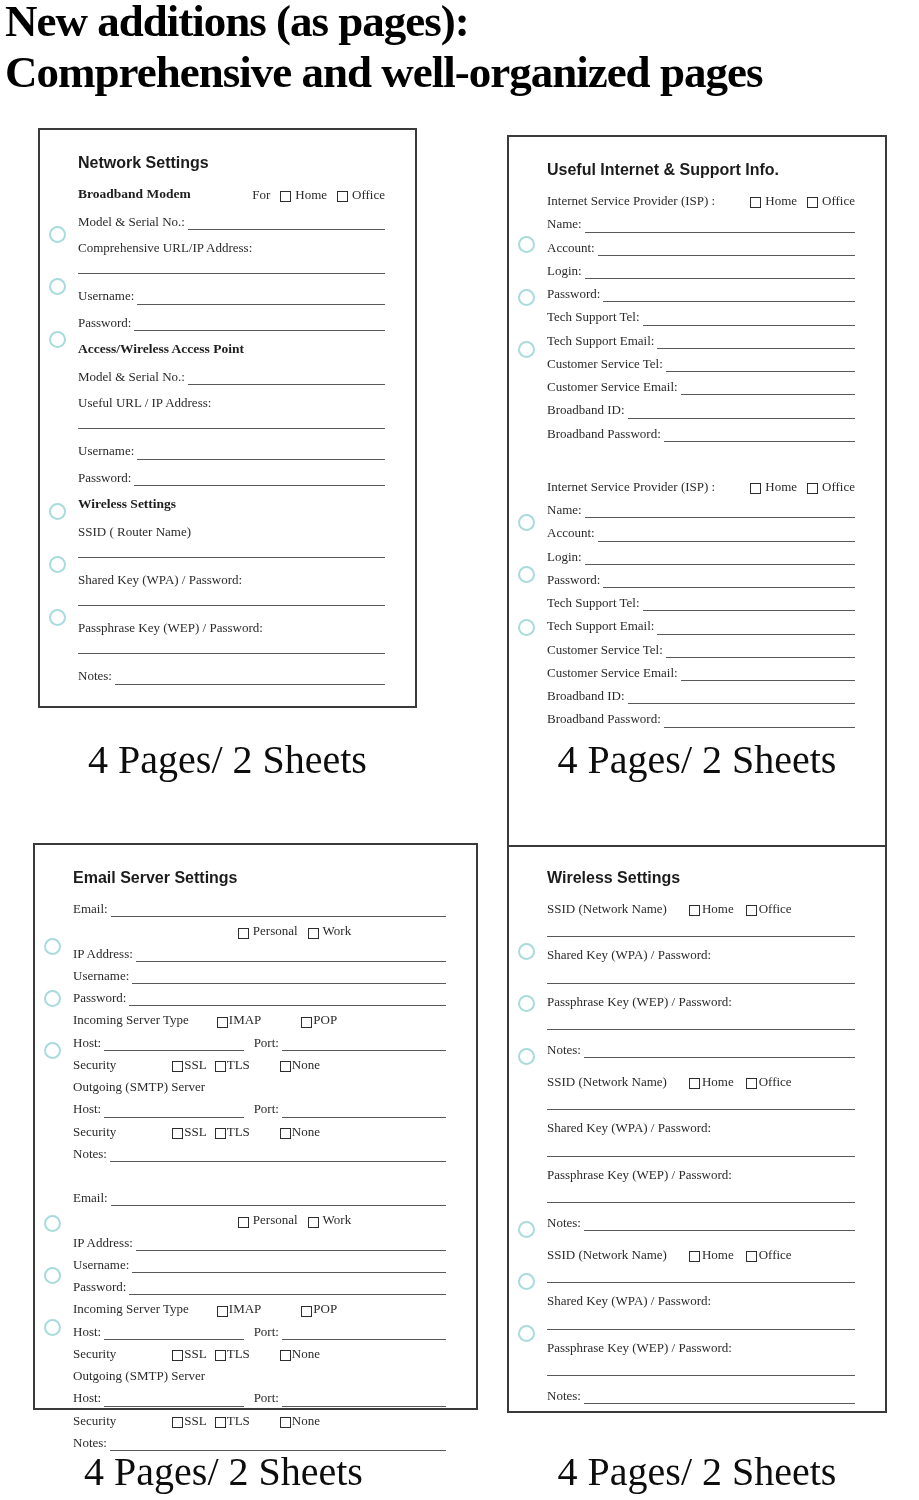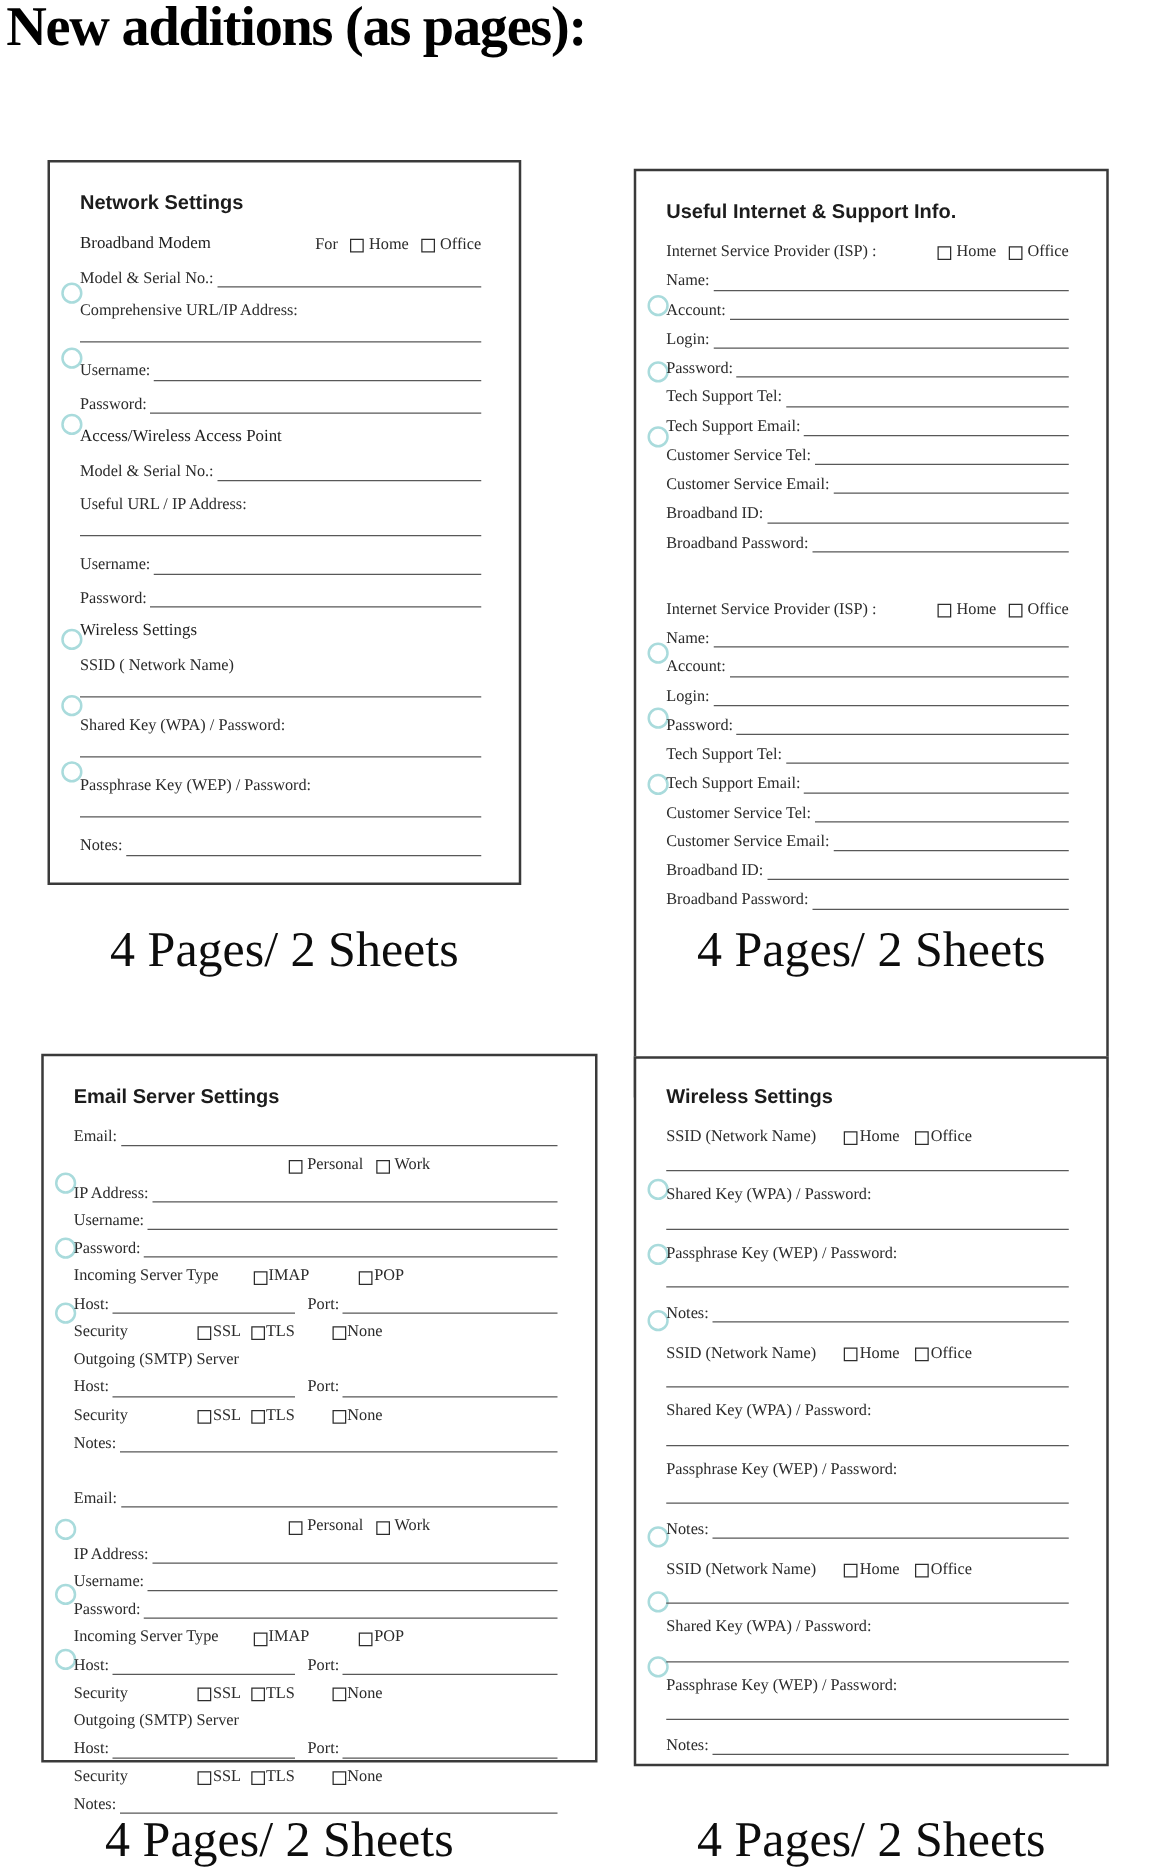--- a/index.html
+++ b/index.html
@@ -14,34 +14,34 @@
     font-size:45px;line-height:1.13;letter-spacing:-1px;white-space:nowrap;
   }
   
   .card{
     position:absolute;background:#fff;border:2px solid #3a3a3a;box-sizing:border-box;
   }
   #card-network {left:38px; top:128px;width:379px;height:580px;}
   #card-support {left:507px;top:135px;width:380px;height:743px;}
   #card-email   {left:33px; top:843px;width:445px;height:567px;}
   #card-wireless{left:507px;top:845px;width:380px;height:568px;}
-  .card-inner{position:absolute;inset:0;padding:24px 30px 14px 24px;box-sizing:border-box;}
+  .card-inner{position:absolute;inset:0;padding:24px 30px 14px 38px;box-sizing:border-box;}
   .card-title{
     font-family:"Liberation Sans","DejaVu Sans",sans-serif;
     font-weight:bold;font-size:16px;color:#1c1c1c;margin-bottom:14px;
   }
   
   .ring{
     position:absolute;left:9px;width:17px;height:17px;border:2px solid #a9dbdc;
     border-radius:50%;background:#fff;box-sizing:border-box;
   }
   
   .row{display:flex;align-items:flex-end;font-size:13px;line-height:1.25;}
   .lbl{white-space:nowrap;}
-  .heading{font-weight:normal;font-size:13.5px;color:#1e1e1e;}
+  .heading{font-weight:bold;font-size:13.5px;color:#1e1e1e;}
   .fill{flex:1;border-bottom:1px solid #585858;margin-left:3px;min-height:2px;}
   .rule{border-bottom:1px solid #585858;height:1px;}
   .cbx{
     width:11px;height:11px;border:1.5px solid #2d2d2d;display:inline-block;
     flex:none;box-sizing:border-box;background:#fff;margin:0 4px 1px 10px;
   }
   .grow{flex:1;}
   
   .c1 .row{margin-bottom:10px;}
   .c1 .heading-row{margin-top:6px;margin-bottom:11px;}
@@ -62,20 +62,21 @@
   #caption-1{left:38px; top:736px; width:379px;}
   #caption-2{left:507px;top:736px; width:380px;}
   #caption-3{left:33px; top:1448px;width:381px;}
   #caption-4{left:507px;top:1448px;width:380px;}
 </style>
 </head>
 <body>
 
 <div class="page-header">
   <div>New additions (as pages):</div>
+  <div>Comprehensive and well-organized pages</div>
 </div>
 
 <div class="card c1" id="card-network">
   <div class="ring" style="top:96px"></div>
   <div class="ring" style="top:148px"></div>
   <div class="ring" style="top:201px"></div>
   <div class="ring" style="top:373px"></div>
   <div class="ring" style="top:426px"></div>
   <div class="ring" style="top:479px"></div>
   <div class="card-inner">
@@ -125,21 +126,21 @@
     </div>
     <div class="row">
       <span class="lbl">Password:</span>
       <span class="fill"></span>
     </div>
 
     <div class="row heading-row">
       <span class="lbl heading">Wireless Settings</span>
     </div>
     <div class="row">
-      <span class="lbl">SSID ( Network Name)</span>
+      <span class="lbl">SSID ( Router Name)</span>
     </div>
     <div class="rule"></div>
     <div class="row">
       <span class="lbl">Shared Key (WPA) / Password:</span>
     </div>
     <div class="rule"></div>
     <div class="row">
       <span class="lbl">Passphrase Key (WEP) / Password:</span>
     </div>
     <div class="rule"></div>

